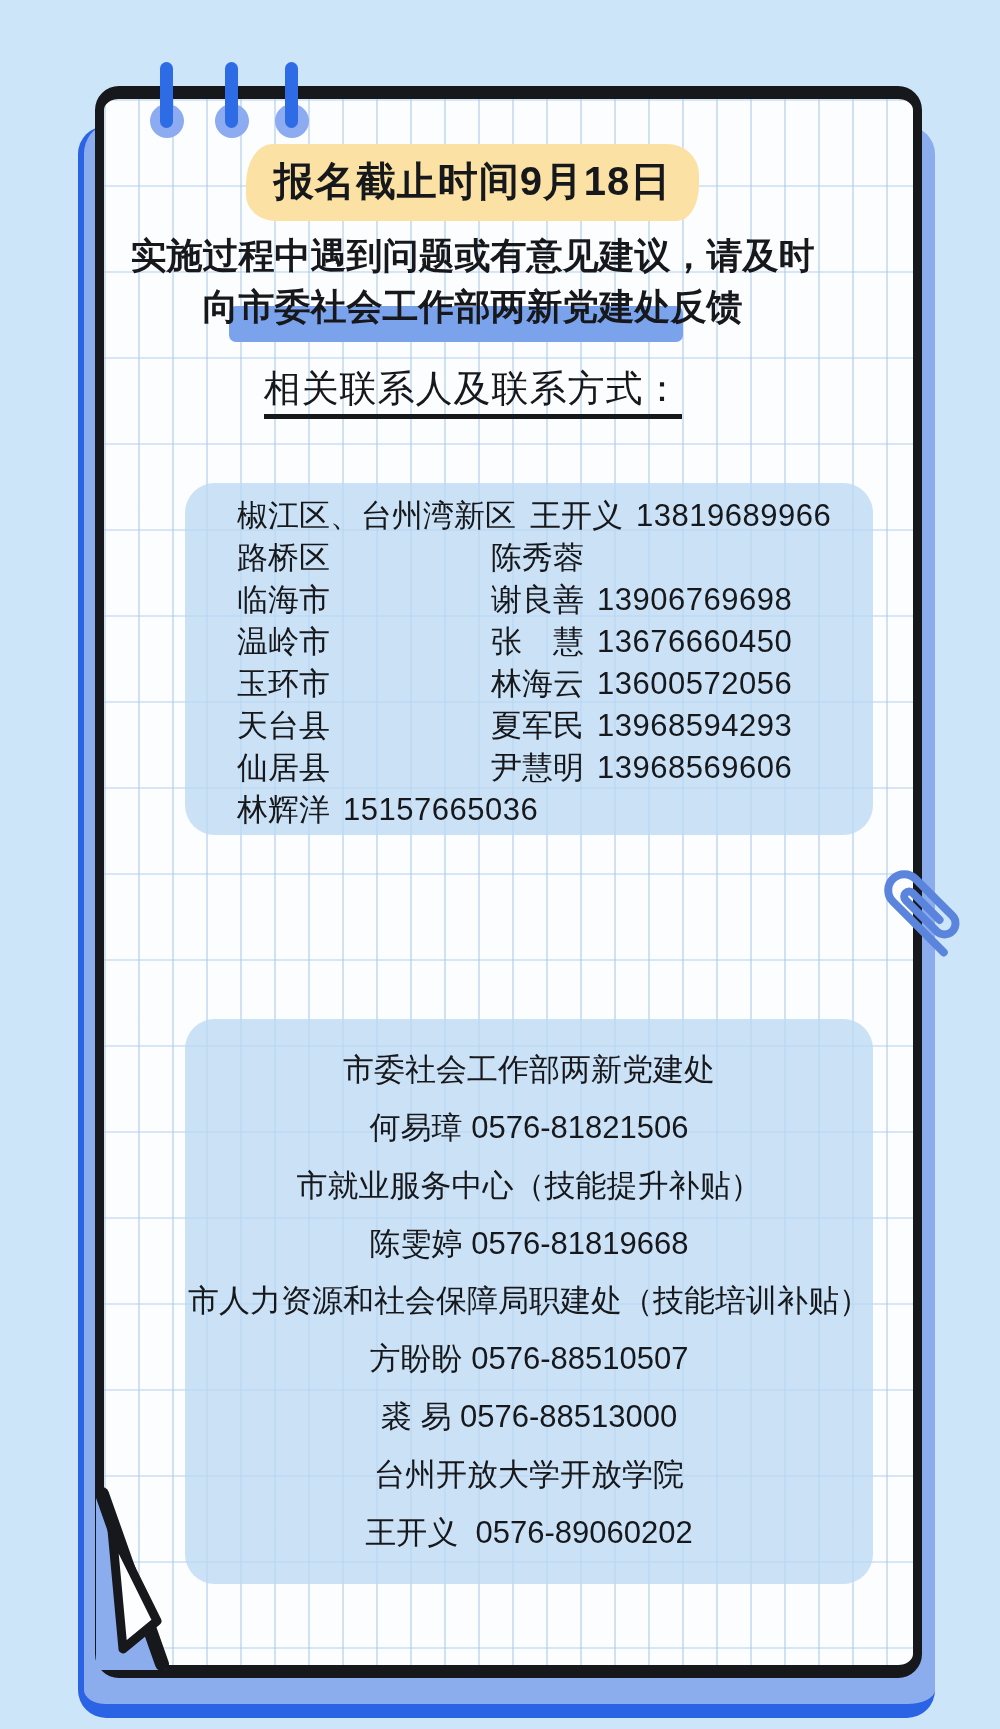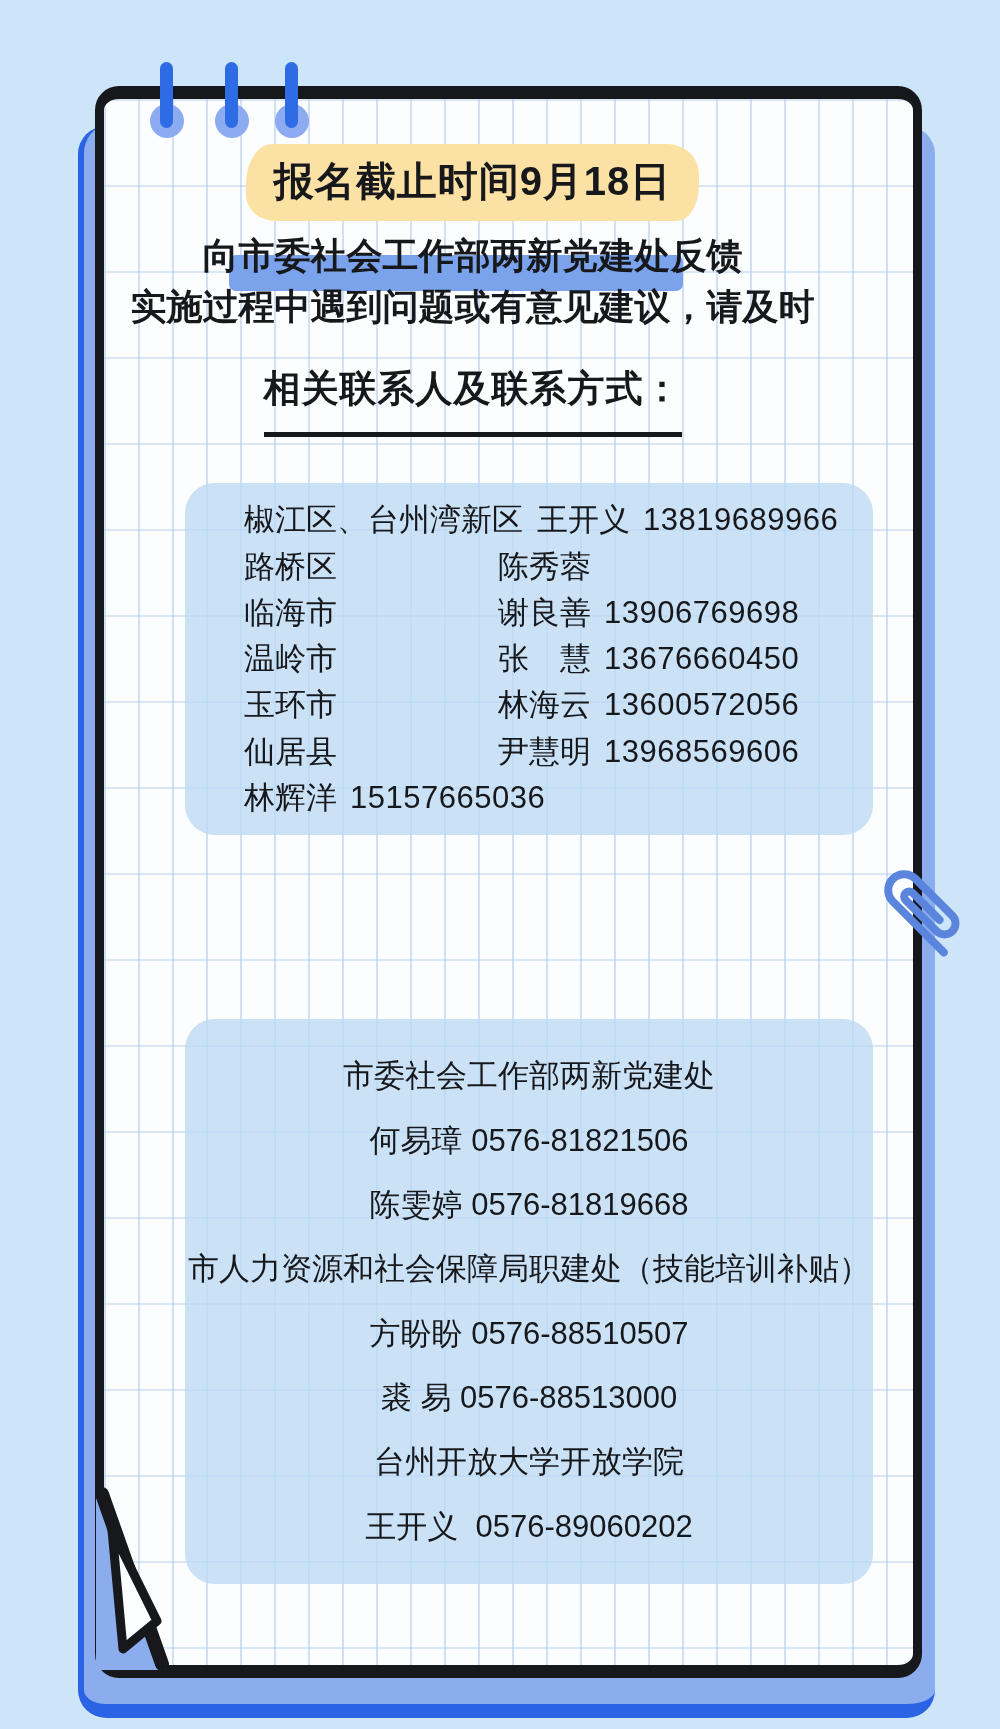--- a/index.html
+++ b/index.html
@@ -33,26 +33,26 @@
     border-radius:26px 32px 22px 30px / 40px 30px 36px 26px;
     font-size:40px;font-weight:900;letter-spacing:1px;}
 
   .notice{position:absolute;top:144px;left:0;right:0;text-align:center;
     font-size:36px;line-height:51px;font-weight:700;}
   .hl-blue{position:relative;font-weight:900;}
   .hl-blue::before{content:"";position:absolute;left:-10px;right:-12px;top:20px;bottom:-15px;
     background:#7aa3ec;border-radius:7px;z-index:-1;}
 
   .heading-row{position:absolute;top:278px;left:0;right:0;text-align:center;}
-  .heading{display:inline-block;font-size:37px;font-weight:700;letter-spacing:1px;
-    border-bottom:5px solid #17181c;padding-bottom:18px;}
+  .heading{display:inline-block;font-size:37px;font-weight:400;letter-spacing:1px;
+    border-bottom:5px solid #17181c;padding-bottom:0;}
 
   .box{position:absolute;left:90px;width:688px;background:rgba(187,216,244,.78);
     border-radius:30px;display:flex;flex-direction:column;justify-content:space-evenly;box-sizing:border-box;}
-  .box1{top:397px;height:352px;padding:12px 7px;}
+  .box1{top:397px;height:352px;padding:12px 0;}
   .box2{top:933px;height:565px;padding:14px 0;}
 
   .row{display:flex;align-items:baseline;padding-left:52px;font-size:31px;font-weight:500;}
   .district{min-width:240px;margin-right:14px;white-space:pre;}
   .cname{white-space:pre;}
   .cphone{margin-left:13px;letter-spacing:.5px;}
 
   .dline{text-align:center;font-size:31px;font-weight:500;white-space:pre;}
 
   .fold-svg{position:absolute;left:88px;top:1452px;z-index:5;}
@@ -80,22 +80,22 @@
   </div>
 
   <div class="content">
 
     <div class="head-texts">
       <div class="title-row">
         <span class="hl-yellow">报名截止时间9月18日</span>
       </div>
 
       <div class="notice">
+        <div class="notice-line">实施过程中遇到问题或有意见建议，请及时</div>
         <div class="notice-line"><span>向</span><span class="hl-blue">市委社会工作部两新党建处</span><span>反馈</span></div>
-        <div class="notice-line">实施过程中遇到问题或有意见建议，请及时</div>
       </div>
 
       <div class="heading-row">
         <span class="heading">相关联系人及联系方式：</span>
       </div>
     </div>
 
     <div class="box box1">
       <div class="row">
         <span class="district">椒江区、台州湾新区</span>
@@ -115,33 +115,39 @@
         <span class="district">温岭市</span>
         <span class="cname">张　慧</span>
         <span class="cphone">13676660450</span>
       </div>
       <div class="row">
         <span class="district">玉环市</span>
         <span class="cname">林海云</span>
         <span class="cphone">13600572056</span>
       </div>
       <div class="row">
+        <span class="district">天台县</span>
+        <span class="cname">夏军民</span>
+        <span class="cphone">13968594293</span>
+      </div>
+      <div class="row">
         <span class="district">仙居县</span>
         <span class="cname">尹慧明</span>
         <span class="cphone">13968569606</span>
       </div>
       <div class="row">
         <span class="cname">林辉洋</span>
         <span class="cphone">15157665036</span>
       </div>
     </div>
 
     <div class="box box2">
       <div class="dline">市委社会工作部两新党建处</div>
       <div class="dline">何易璋 0576-81821506</div>
+      <div class="dline">市就业服务中心（技能提升补贴）</div>
       <div class="dline">陈雯婷 0576-81819668</div>
       <div class="dline">市人力资源和社会保障局职建处（技能培训补贴）</div>
       <div class="dline">方盼盼 0576-88510507</div>
       <div class="dline">裘 易 0576-88513000</div>
       <div class="dline">台州开放大学开放学院</div>
       <div class="dline">王开义  0576-89060202</div>
     </div>
 
   </div>
 

